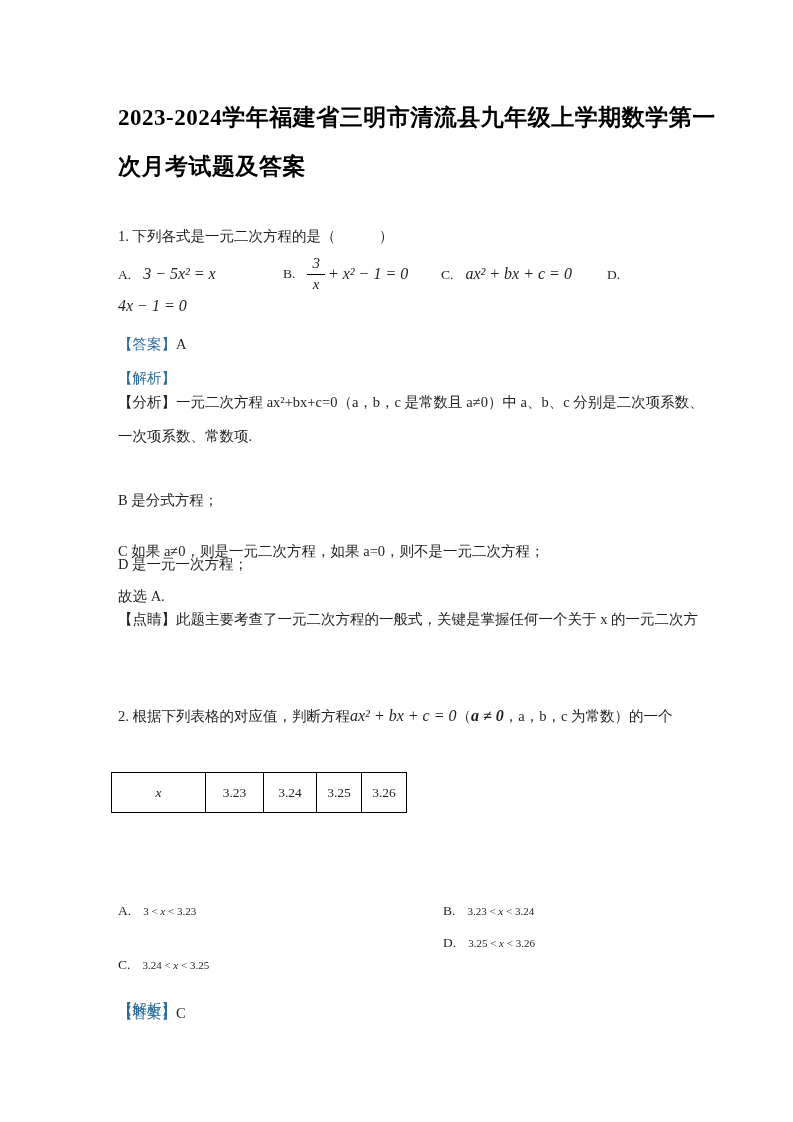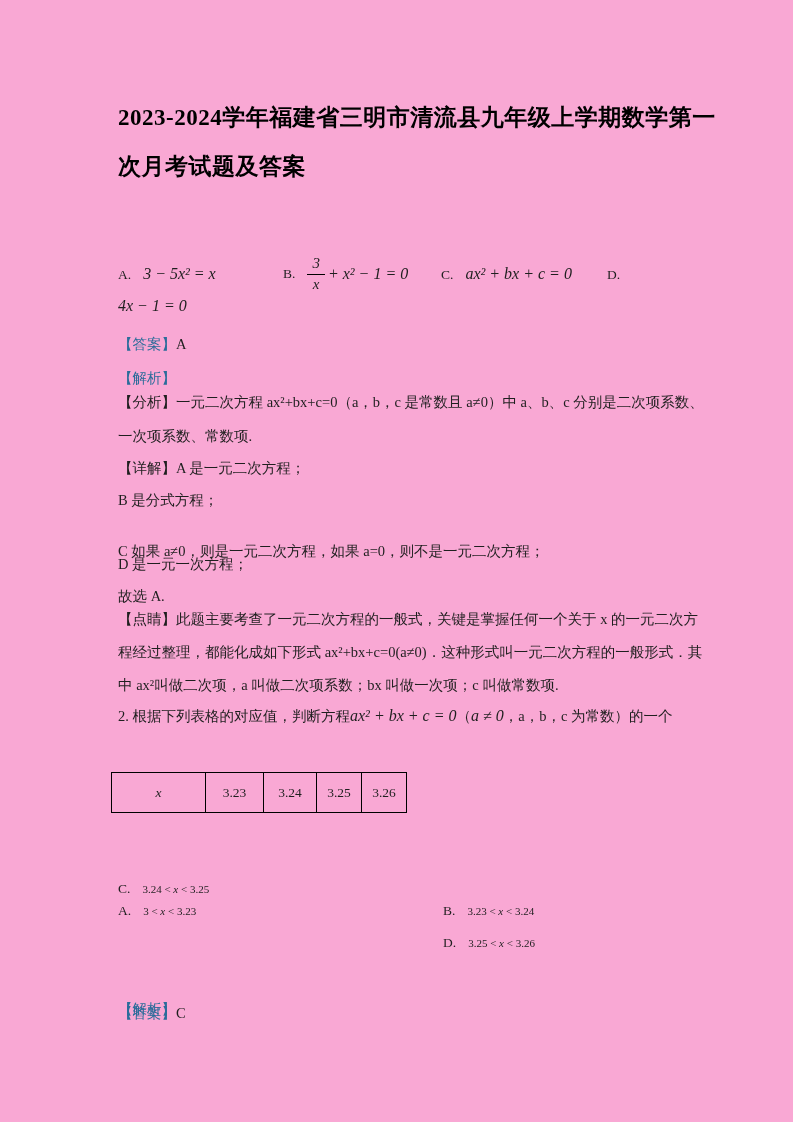--- a/index.html
+++ b/index.html
@@ -1,21 +1,21 @@
 <!DOCTYPE html>
 <html style="--tag-blue: #2b6c9a;"><head>
 <meta charset="utf-8">
 <style>
   html, body { margin: 0; padding: 0; background: #e8e8e8; }
   .page {
     position: relative;
     width: 793px;
     height: 1122px;
     margin: 0 auto;
-    background: #f9a8d4;
+    background: #ffffff;
     overflow: hidden;
     font-family: "Liberation Serif", serif;
     color: #1f1f1f;
   }
   .title-line {
     position: absolute;
     left: 118px;
     width: 620px;
     font-size: 23px;
     font-weight: bold;
@@ -73,31 +73,32 @@
     text-align: center;
     vertical-align: middle;
     font-size: 13.5px;
     padding: 0;
   }
   .math-cell { font-style: italic; font-size: 15px; }
   .val-big { font-size: 17px; }
   .val-small { font-size: 13px; }
   .expr { font-size: 11px; }
   .var { font-style: italic; }
-  .bold-math { font-weight: normal; }
+  .bold-math { font-weight: bold; }
 </style>
 </head>
 <body>
 
 <div class="page">
 
   <div class="title-line" style="top:101px">2023-2024学年福建省三明市清流县九年级上学期数学第一</div>
   <div class="title-line" style="top:150px">次月考试题及答案</div>
 
 
+  <div class="line" style="top:224px">1. 下列各式是一元二次方程的是（　　　）</div>
 
   <div class="opt" style="left:118px; top:262px">
     <span class="opt-label">A.</span><span class="math">3 − 5x² = x</span>
   </div>
 
   <div class="opt opt-flex" style="left:283px; top:244px; height:60px">
     <span class="opt-label">B.</span>
     <span class="math frac-group">
       <span class="frac">
         <span class="num">3</span>
@@ -121,29 +122,26 @@
     <span class="tag">【答案】</span><span>A</span>
   </div>
 
   <div class="line" style="top:366px">
     <span class="tag">【解析】</span>
   </div>
 
   <div class="line" style="top:390px">【分析】一元二次方程 ax²+bx+c=0（a，b，c 是常数且 a≠0）中 a、b、c 分别是二次项系数、</div>
   <div class="line" style="top:424px">一次项系数、常数项.</div>
 
-  <div class="line" style="top:456px">【详解】A 是一元二次方程；</div>
   <div class="line" style="top:488px">B 是分式方程；</div>
   <div class="line" style="top:539px">C 如果 a≠0，则是一元二次方程，如果 a=0，则不是一元二次方程；</div>
   <div class="line" style="top:584px">故选 A.</div>
   <div class="line" style="top:552px">D 是一元一次方程；</div>
 
   <div class="line" style="top:607px">【点睛】此题主要考查了一元二次方程的一般式，关键是掌握任何一个关于 x 的一元二次方</div>
-  <div class="line" style="top:640px">程经过整理，都能化成如下形式 ax²+bx+c=0(a≠0)．这种形式叫一元二次方程的一般形式．其</div>
-  <div class="line" style="top:673px">中 ax²叫做二次项，a 叫做二次项系数；bx 叫做一次项；c 叫做常数项.</div>
 
   <div class="line" style="top:704px">
     <span>2. 根据下列表格的对应值，判断方程</span><span class="math">ax² + bx + c = 0</span><span>（</span><span class="math bold-math">a ≠ 0</span><span>，a，b，c 为常数）的一个</span>
   </div>
 
   <table class="vtable">
     <colgroup>
       <col style="width:94px">
         <col style="width:58px">
         <col style="width:53px">
@@ -160,21 +158,21 @@
     </tr>
   </tbody>
     </table>
 
   <div class="opt" style="left:118px; top:898px">
     <span class="opt-label">A.</span><span class="expr"><span>3 &lt; </span><span class="var">x</span><span> &lt; 3.23</span></span>
   </div>
   <div class="opt" style="left:443px; top:898px">
     <span class="opt-label">B.</span><span class="expr"><span>3.23 &lt; </span><span class="var">x</span><span> &lt; 3.24</span></span>
   </div>
-  <div class="opt" style="left:118px; top:876px">
+  <div class="opt" style="left:118px; top:952px">
     <span class="opt-label">C.</span><span class="expr"><span>3.24 &lt; </span><span class="var">x</span><span> &lt; 3.25</span></span>
   </div>
   <div class="opt" style="left:443px; top:930px">
     <span class="opt-label">D.</span><span class="expr"><span>3.25 &lt; </span><span class="var">x</span><span> &lt; 3.26</span></span>
   </div>
 
   <div class="line" style="top:1001px">
     <span class="tag">【答案】</span><span>C</span>
   </div>
 

